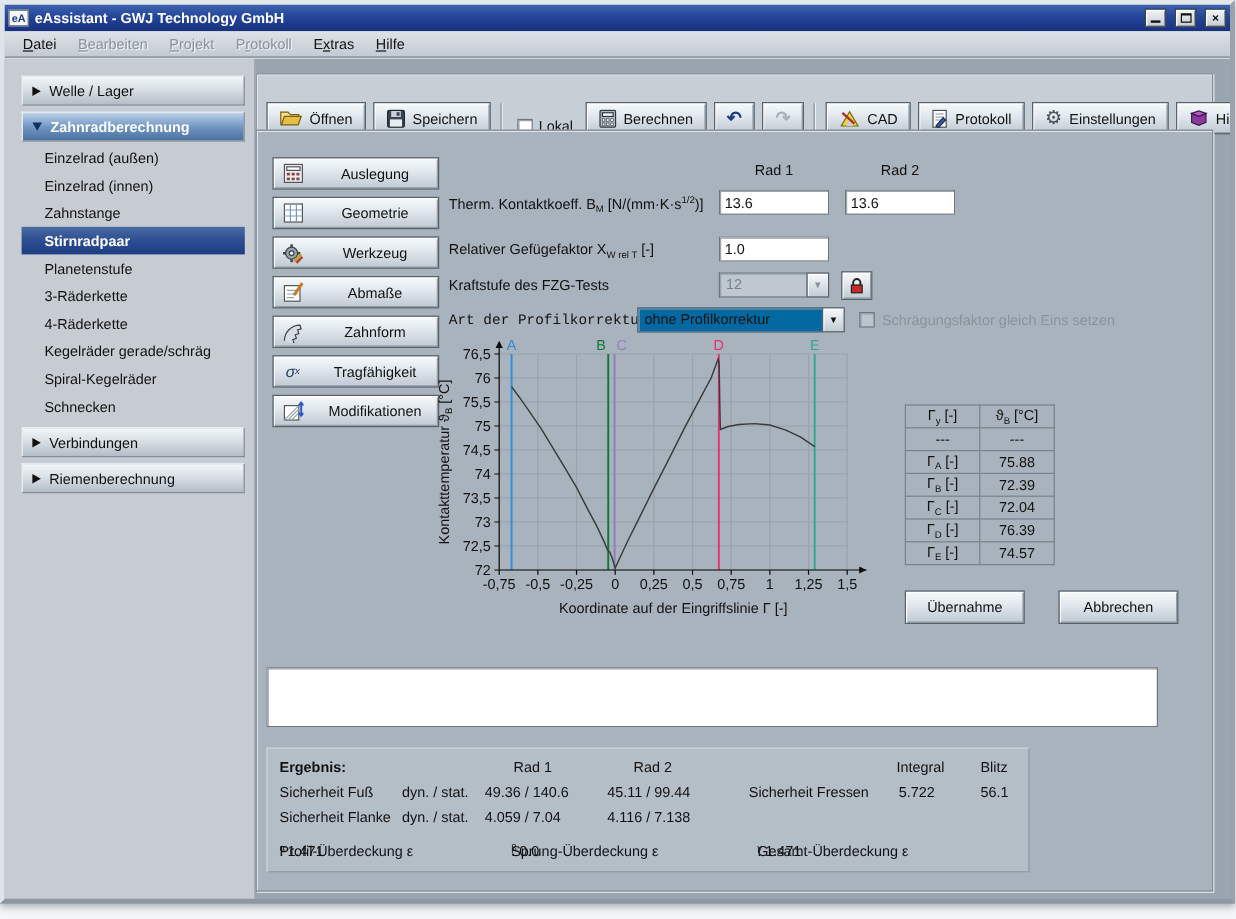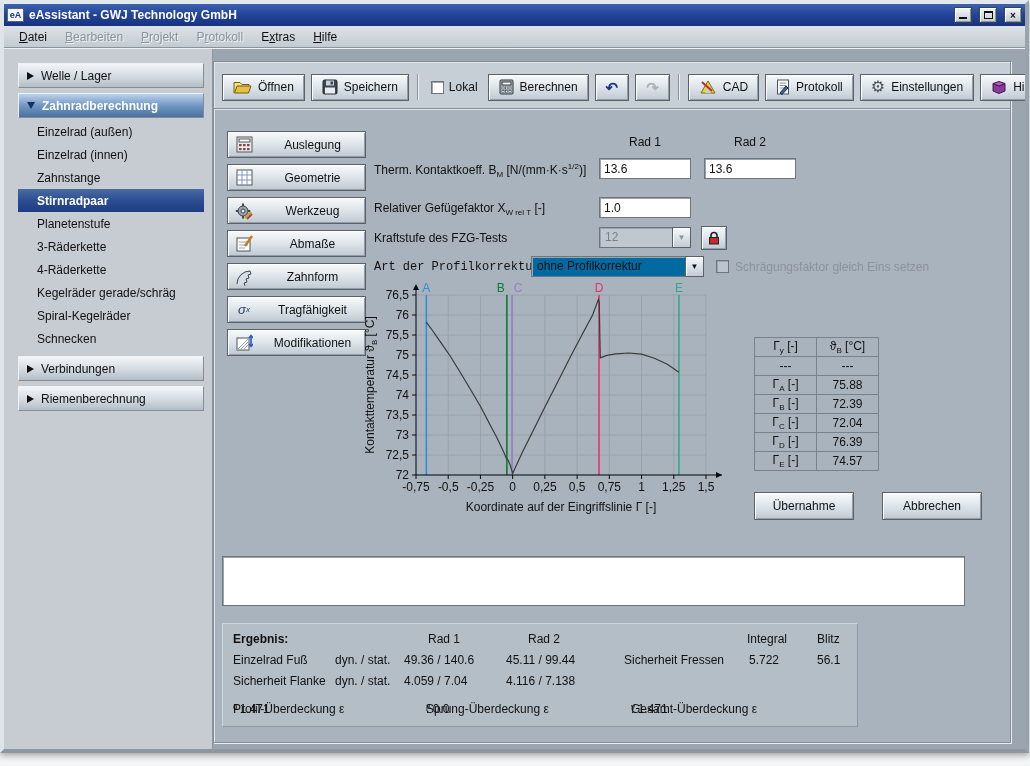--- a/index.html
+++ b/index.html
@@ -77,21 +77,21 @@
     border:1px solid #59626b;
     box-shadow:inset 1px 1px 0 #ffffff, inset -1px -1px 0 #939da7;
     display:inline-flex; align-items:center; justify-content:center; gap:6px;
     font-size:12px; color:#111; cursor:pointer;
   }
   .sunken { background:#fff; border:1px solid #6d767f; box-shadow:inset 1px 1px 0 #9aa4ad; }
   .etched { border:1px solid #858e97; box-shadow:1px 1px 0 #e9edf1, inset 1px 1px 0 #dfe5ea; }
   
   .toolbar {
     position:absolute; left:209px; top:12px; width:798px; height:52px;
-    background:#c6ced6; display:flex; align-items:center; gap:6px; padding:12px 8px;
+    background:#c6ced6; display:flex; align-items:flex-end; gap:6px; padding:0 8px;
   }
   .tb-btn { height:27px; padding:0 10px; white-space:nowrap; }
   .tb-sep { width:2px; height:26px; border-left:1px solid #8a929b; border-right:1px solid #eef1f4; margin:0 2px; }
   .checkbox { width:13px; height:13px; }
   .checkbox.off { background:#fff; }
   .checkbox.disabled { background:#bcc5cd; }
   .lokal { display:flex; align-items:center; gap:5px; padding:0 4px; font-size:12px; }
   .uicon { display:inline-block; line-height:1; }
   
   .mainpanel { position:absolute; left:209px; top:59px; width:798px; height:635px; background:#a9b3bd; }
@@ -530,21 +530,21 @@
 
       <div class="outbox sunken"></div>
 
       <div class="results">
         <span style="left:10px; top:8px; font-weight:bold;">Ergebnis:</span>
         <span style="left:205px; top:8px;">Rad 1</span>
         <span style="left:305px; top:8px;">Rad 2</span>
         <span style="left:524px; top:8px;">Integral</span>
         <span style="left:594px; top:8px;">Blitz</span>
 
-        <span style="left:10px;  top:29px;">Einzelrad Fuß</span>
+        <span style="left:10px;  top:29px;">Sicherheit Fuß</span>
         <span style="left:112px; top:29px;">dyn. / stat.</span>
         <span style="left:181px; top:29px;">49.36  / 140.6</span>
         <span style="left:283px; top:29px;">45.11  / 99.44</span>
         <span style="left:401px; top:29px;">Sicherheit Fressen</span>
         <span style="left:526px; top:29px;">5.722</span>
         <span style="left:594px; top:29px;">56.1</span>
 
         <span style="left:10px;  top:50px;">Sicherheit Flanke</span>
         <span style="left:112px; top:50px;">dyn. / stat.</span>
         <span style="left:181px; top:50px;">4.059  / 7.04</span>

